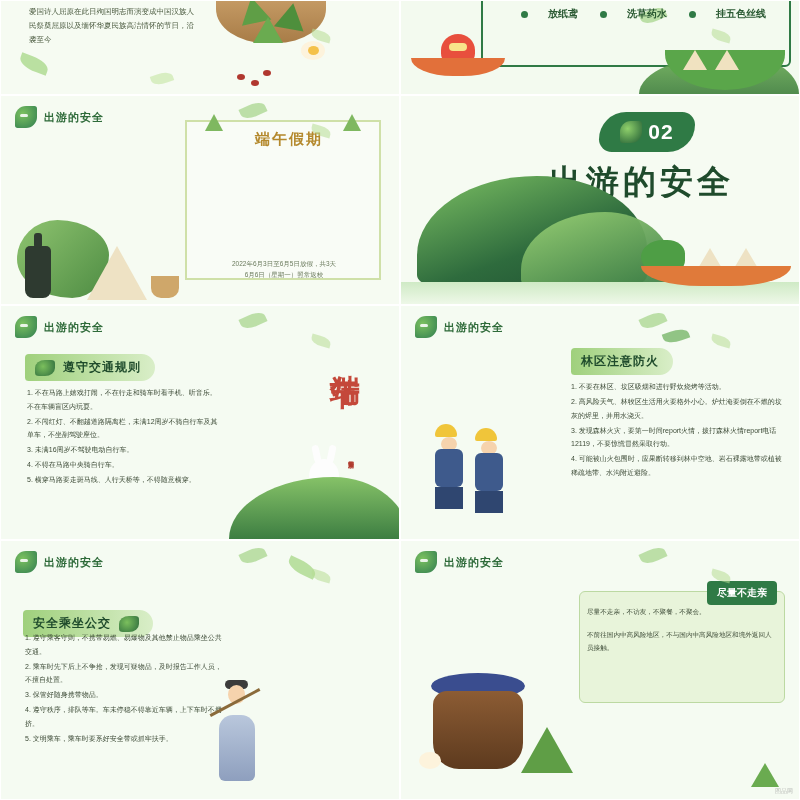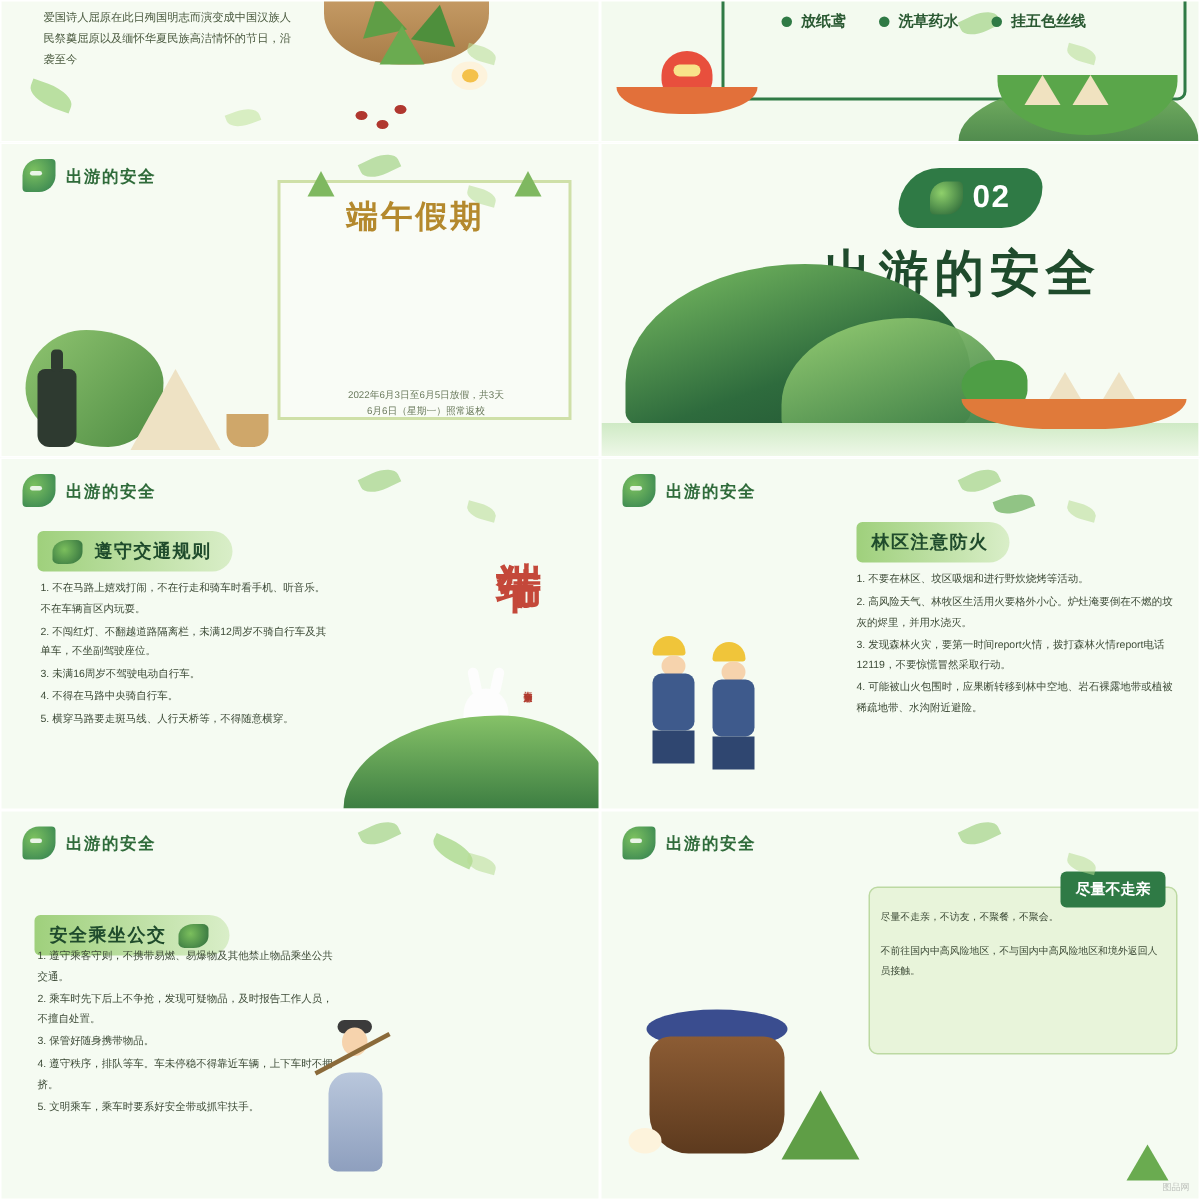--- a/index.html
+++ b/index.html
@@ -112,21 +112,21 @@
     width: 310px; height: 86px;
     border: 2px solid #2f7a45;
     border-radius: 6px;
     background: transparent;
   }
   .s2 .custom-row {
     position: absolute; top: 6px; left: 120px;
     display: flex; gap: 22px; align-items: center;
   }
   .s2 .custom-item {
-    display: flex; align-items: center; gap: 6px;
+    display: flex; align-items: center; gap: 20px;
     font-size: 10px; color: #2b5a33; font-weight: bold;
   }
   .dot { width: 7px; height: 7px; background: #2f7a45; border-radius: 50%; }
   .s2 .drag-boat {
     position: absolute; bottom: 18px; left: 10px;
     width: 96px; height: 44px;
   }
   .s2 .boat-hull {
     position: absolute; bottom: 0; left: 0;
     width: 94px; height: 18px;
@@ -162,21 +162,21 @@
   
   .s3 { background: #f6fbf2; }
   .s3 .holiday-frame {
     position: absolute; top: 24px; right: 18px;
     width: 196px; height: 160px;
     border: 2px solid #cfe0a8;
     background: rgba(255,255,255,0.35);
   }
   .s3 .holiday-title {
     position: absolute; top: 34px; right: 76px;
-    font-size: 21px; font-weight: bold; color: #b4892d;
+    font-size: 15px; font-weight: bold; color: #b4892d;
     letter-spacing: 2px;
   }
   .s3 .holiday-list {
     position: absolute; top: 62px; right: 34px;
     width: 150px;
     text-align: center;
   }
   .s3 .holiday-list div {
     font-size: 10px; font-weight: bold; color: #2f6b3a;
     margin-bottom: 13px; letter-spacing: .5px;

